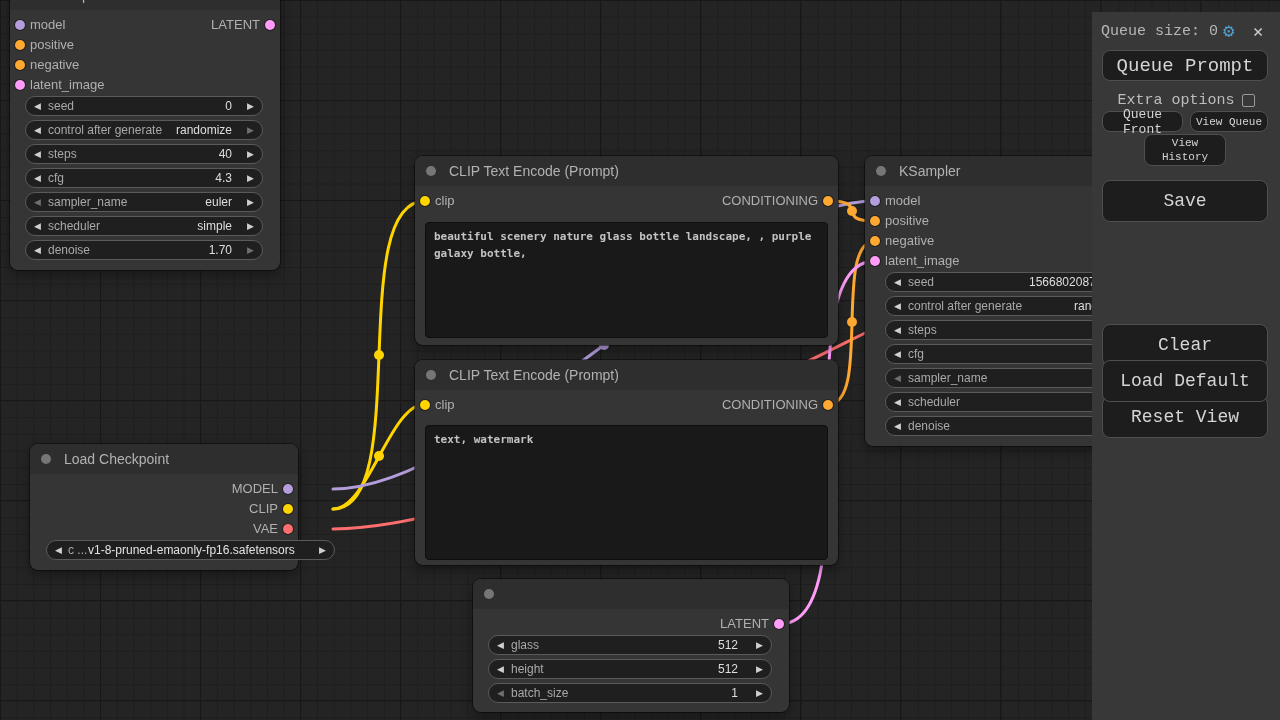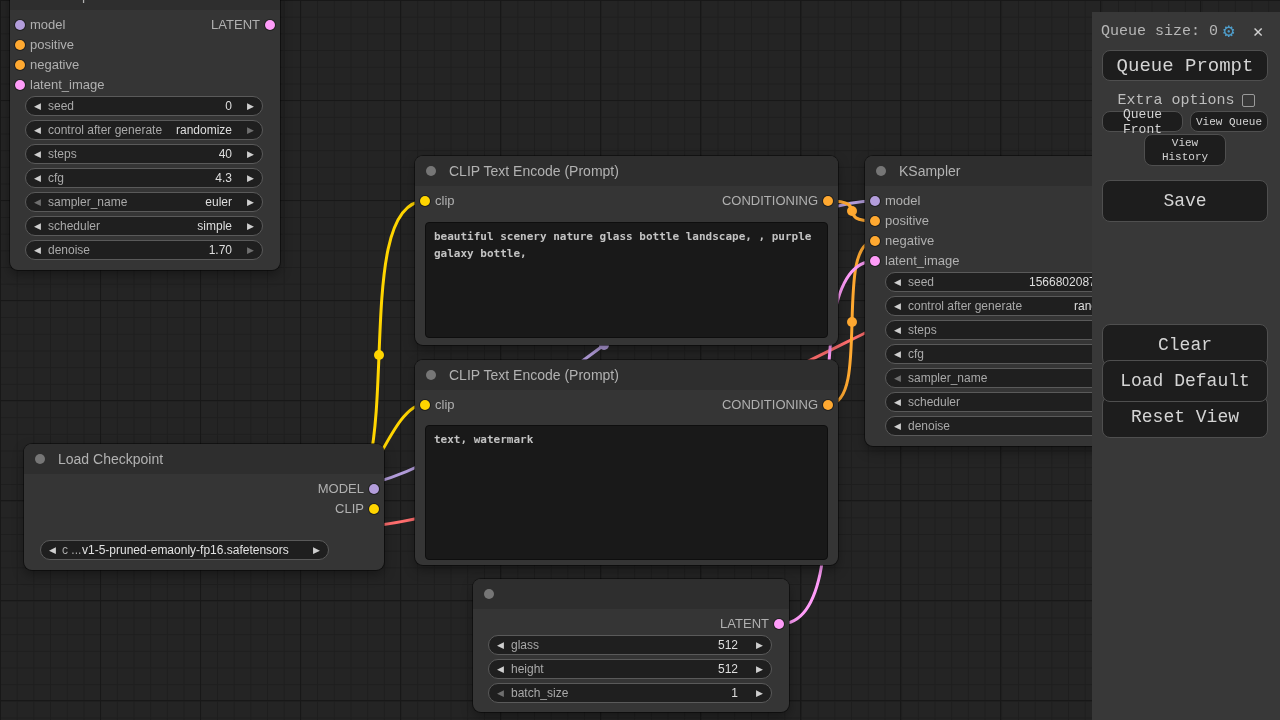--- a/index.html
+++ b/index.html
@@ -237,37 +237,41 @@
   <div class="widget" style="left:20px;top:236px;width:260px">
     <span class="arr l">◀</span>
     <span class="wl">scheduler</span>
   </div>
   <div class="widget" style="left:20px;top:260px;width:260px">
     <span class="arr l">◀</span>
     <span class="wl">denoise</span>
   </div>
 </div>
 
-<div class="node" style="left:24px;top:444px;width:360px;height:126px">
+<div class="node" style="left:30px;top:444px;width:268px;height:126px">
   <div class="ntitle">
     <span class="tdot"></span>
     <span class="ttext">Load Checkpoint</span>
   </div>
   <div class="prow out" style="top:35px">
     <span class="dot c-model"></span>
     <span class="plabel">MODEL</span>
   </div>
   <div class="prow out" style="top:55px">
     <span class="dot c-clip"></span>
     <span class="plabel">CLIP</span>
   </div>
+  <div class="prow out" style="top:75px">
+    <span class="dot c-vae"></span>
+    <span class="plabel">VAE</span>
+  </div>
   <div class="widget" style="left:16px;top:96px;width:289px">
     <span class="arr l">◀</span>
     <span class="wl" style="left:21px">c ...</span>
-    <span class="wv-ctr" style="left:41px">v1-5-pruned-emaonly-fp16.safetensors</span>
+    <span class="wv-ctr" style="left:41px">v1-8-pruned-emaonly-fp16.safetensors</span>
     <span class="arr r">▶</span>
   </div>
 </div>
 
 <div class="node" style="left:473px;top:579px;width:316px;height:133px">
   <div class="ntitle">
     <span class="tdot"></span>
   </div>
   <div class="prow out" style="top:35px">
     <span class="dot c-latent"></span>

